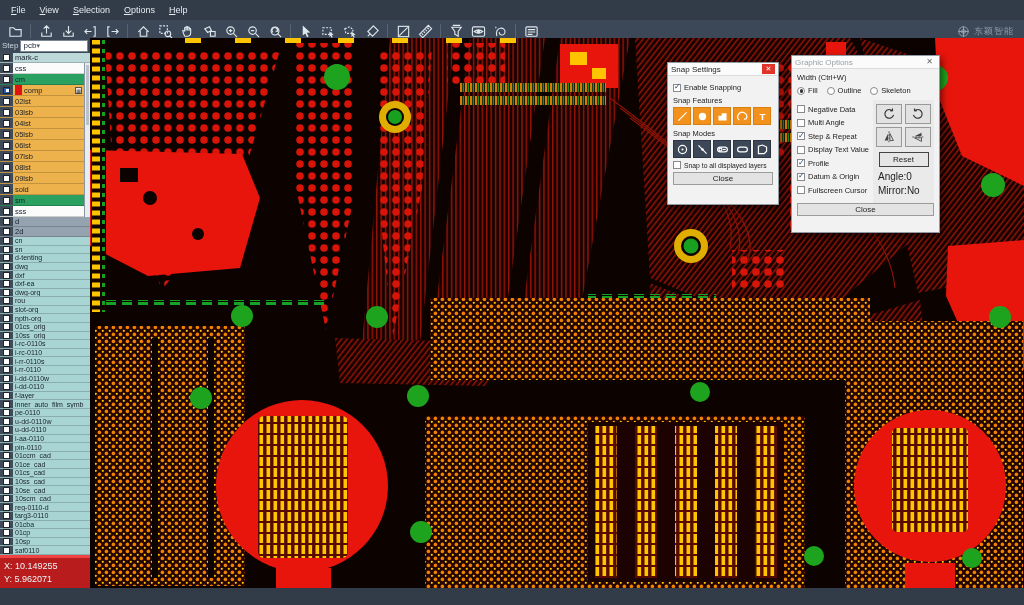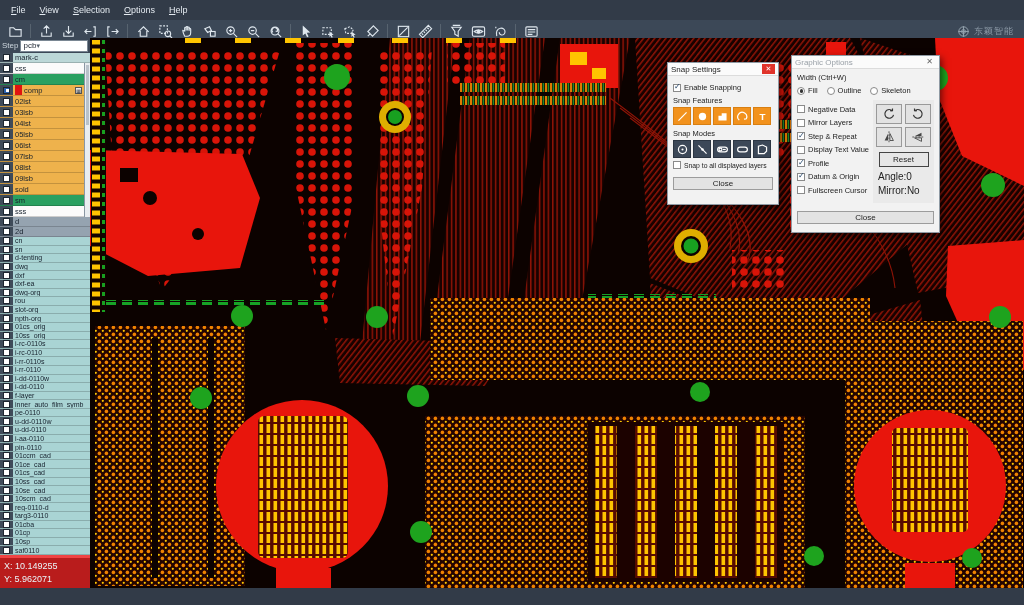--- a/index.html
+++ b/index.html
@@ -69,21 +69,21 @@
   .dlg-body { padding:4px 5px; }
   .cbrow { display:flex; align-items:center; gap:3px; margin:3px 0; }
   .cb { width:8px; height:8px; background:#fff; border:1px solid #8a8a8a; position:relative; flex:none; }
   .cb.on::after { content:"\2713"; position:absolute; left:0; top:-2.5px; font-size:8px; color:#1c3f66; }
   .cblabel { font-size:7.5px; color:#222; white-space:nowrap; }
   .seclabel { font-size:7.5px; color:#222; margin:4px 0 2px; }
   .iconrow { display:flex; gap:2px; }
   .fbtn { width:18px; height:18px; background:#f2921d; border:1px solid #d87f12; display:flex; align-items:center; justify-content:center; }
   .mbtn { width:18px; height:18px; background:#3c4858; border:1px solid #2b3542; display:flex; align-items:center; justify-content:center; }
   .fbtn svg,.mbtn svg { width:13px; height:13px; }
-  .dlg-close-btn { margin-top:8px; height:13px; background:#e3e3e3; border:1px solid #9c9c9c;
+  .dlg-close-btn { margin-top:0; height:13px; background:#e3e3e3; border:1px solid #9c9c9c;
                    font-size:8px; color:#222; text-align:center; line-height:11px; }
   #dlg-snap { left:577px; top:24px; width:112px; height:143px; }
   #dlg-snap .small { font-size:6.8px; }
 
   #dlg-graphic { left:701px; top:17px; width:149px; height:178px; }
   .radrow { display:flex; align-items:center; gap:3px; }
   .rad { width:8px; height:8px; border:1px solid #8a8a8a; border-radius:50%; background:#fff; position:relative; flex:none; }
   .rad.on::after { content:""; position:absolute; left:1.5px; top:1.5px; width:3.5px; height:3.5px; border-radius:50%; background:#333; }
   #g-radios { display:flex; gap:9px; margin:4px 0 5px; }
   #g-main { display:flex; gap:4px; }
@@ -854,21 +854,21 @@
               </div>
             </div>
           <div id="g-main">
             <div id="g-checks">
                 <div class="cbrow">
                   <span class="cb"></span>
                   <span class="cblabel">Negative Data</span>
                 </div>
                 <div class="cbrow">
                   <span class="cb"></span>
-                  <span class="cblabel">Mirror Layers</span>
+                  <span class="cblabel">Multi Angle</span>
                 </div>
                 <div class="cbrow">
                   <span class="cb on"></span>
                   <span class="cblabel">Step &amp; Repeat</span>
                 </div>
                 <div class="cbrow">
                   <span class="cb"></span>
                   <span class="cblabel">Display Text Value</span>
                 </div>
                 <div class="cbrow">

